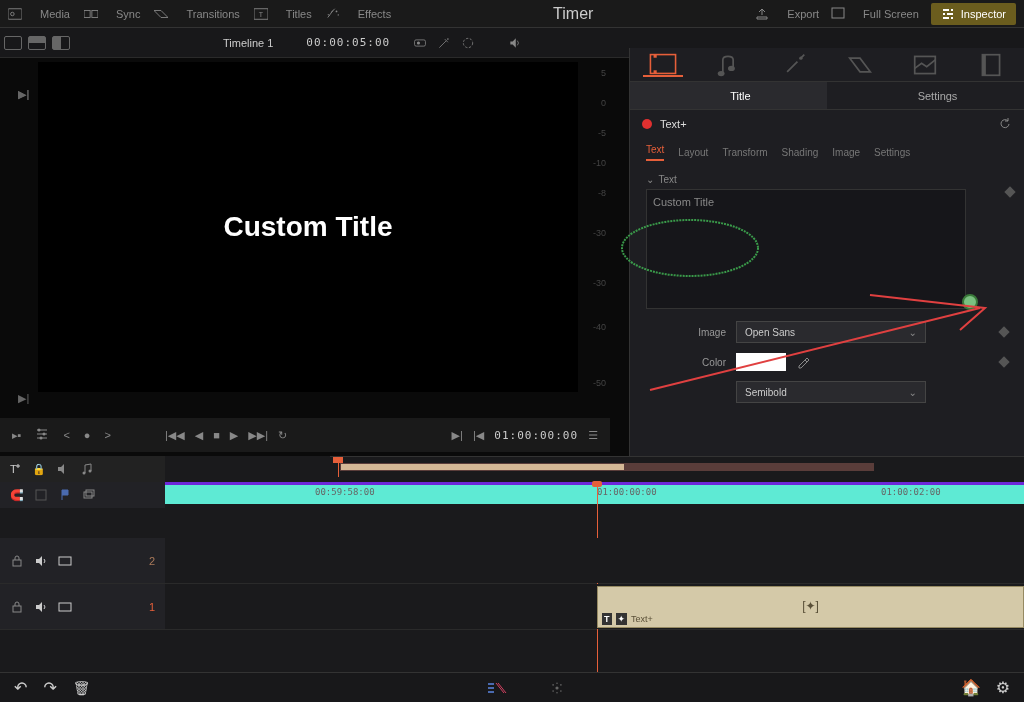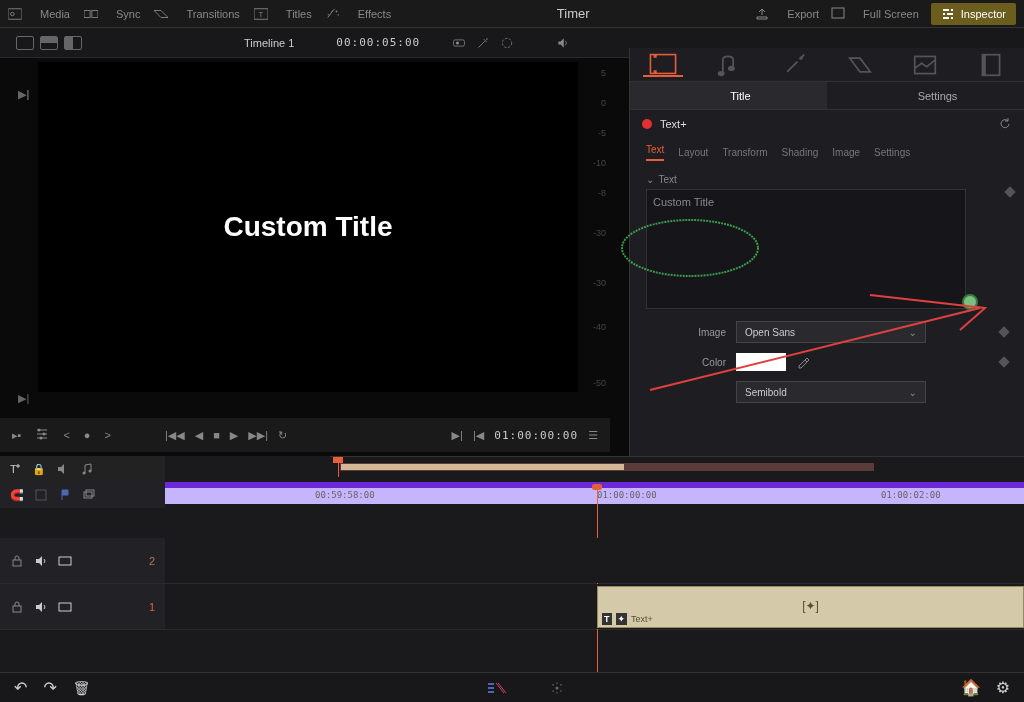--- a/index.html
+++ b/index.html
@@ -2,26 +2,26 @@
 <html><head>
 <meta charset="utf-8">
 <style>
 * { margin: 0; padding: 0; box-sizing: border-box; font-family: -apple-system, Helvetica, Arial, sans-serif; }
 body { width: 1024px; height: 702px; background: #0a0a0a; color: #999; font-size: 11px; overflow: hidden; position: relative; }
 
 
 .topbar { height: 28px; background: #1a1a1a; border-bottom: 1px solid #333; display: flex; align-items: center; padding: 0 8px; }
 .topbar-left { display: flex; gap: 14px; align-items: center; }
 .topbar-item { display: flex; align-items: center; gap: 18px; color: #888; cursor: pointer; }
-.topbar-center { flex: 1; text-align: center; color: #ccc; font-size: 13px; }
+.topbar-center { flex: 1; text-align: center; color: #ccc; font-size: 16px; }
 .topbar-right { display: flex; gap: 12px; align-items: center; }
 .inspector-btn { background: #6b5d1e; color: #fff; padding: 4px 10px; border-radius: 2px; display: flex; align-items: center; gap: 6px; }
 
 
-.secondbar { height: 30px; background: #18181a; border-bottom: 1px solid #2a2a2a; display: flex; align-items: center; padding: 0 16px; gap: 12px; }
+.secondbar { height: 30px; background: #18181a; border-bottom: 1px solid #2a2a2a; display: flex; align-items: center; padding: 0 4px; gap: 3px; }
 .view-icons { display: flex; gap: 6px; }
 .view-icon { width: 18px; height: 14px; border: 1px solid #666; border-radius: 2px; }
 .timeline-name { margin-left: 150px; color: #ccc; }
 .timecode { color: #ccc; font-family: monospace; margin-left: 30px; letter-spacing: 1px; }
 .mode-icons { margin-left: 20px; display: flex; gap: 10px; }
 
 
 .viewer { position: absolute; top: 58px; left: 0; width: 580px; height: 350px; background: #000; display: flex; align-items: center; justify-content: center; }
 .viewer-text { color: #fff; font-size: 28px; font-weight: 600; }
 .viewer-ruler { position: absolute; right: -32px; top: 58px; width: 32px; height: 350px; }
@@ -61,21 +61,21 @@
 .keyframe-dot { width: 8px; height: 8px; transform: rotate(45deg); background: #555; position: absolute; right: 10px; }
 
 
 .timeline { position: absolute; top: 456px; left: 0; width: 1024px; height: 216px; background: #1a1a1c; }
 .tl-toolbar { height: 26px; background: #222; display: flex; align-items: center; padding: 0 8px; gap: 10px; }
 .tl-ruler { height: 20px; background: #1a1a1c; position: relative; margin-left: 165px; border-top: 1px solid #333; }
 .tl-ruler-bar { position: absolute; top: 6px; left: 10px; right: 150px; height: 8px; background: #5a3d3a; }
 .tl-ruler-inner { position: absolute; top: 7px; left: 11px; height: 6px; background: #d4b896; right: 400px; }
 .tl-playhead { position: absolute; top: 0; width: 1px; background: #e65f3a; }
 .tl-playhead-head { width: 10px; height: 6px; background: #e65f3a; position: absolute; top: 0; left: -5px; }
-.tl-ticks { height: 22px; position: relative; margin-left: 165px; border-top: 6px solid #6d28d9; background: #c4b5fd; }
+.tl-ticks { height: 22px; position: relative; margin-left: 165px; border-top: 3px solid #6d28d9; background: #5eead4; }
 .tl-tick { position: absolute; top: 2px; font-size: 9px; color: #666; font-family: monospace; }
 .tl-tracks-row { height: 46px; display: flex; border-bottom: 1px solid #2a2a2a; }
 .tl-track-header { width: 165px; background: #222226; display: flex; align-items: center; padding: 0 10px; gap: 10px; }
 .tl-track-body { flex: 1; background: #1a1a1c; position: relative; }
 .tl-tools-left { width: 165px; display: flex; align-items: center; gap: 10px; padding: 0 10px; }
 .clip { position: absolute; top: 2px; height: 42px; background: #d4c9a8; border: 1px solid #968a62; }
 .clip-label { position: absolute; bottom: 2px; left: 4px; font-size: 9px; color: #5a5038; display: flex; align-items: center; gap: 4px; }
 .clip-icon-center { position: absolute; top: 50%; left: 50%; transform: translate(-50%, -60%); color: #5a5038; font-size: 12px; }
 .track-num { color: #aa7a5a; margin-left: auto; font-size: 11px; }
 

